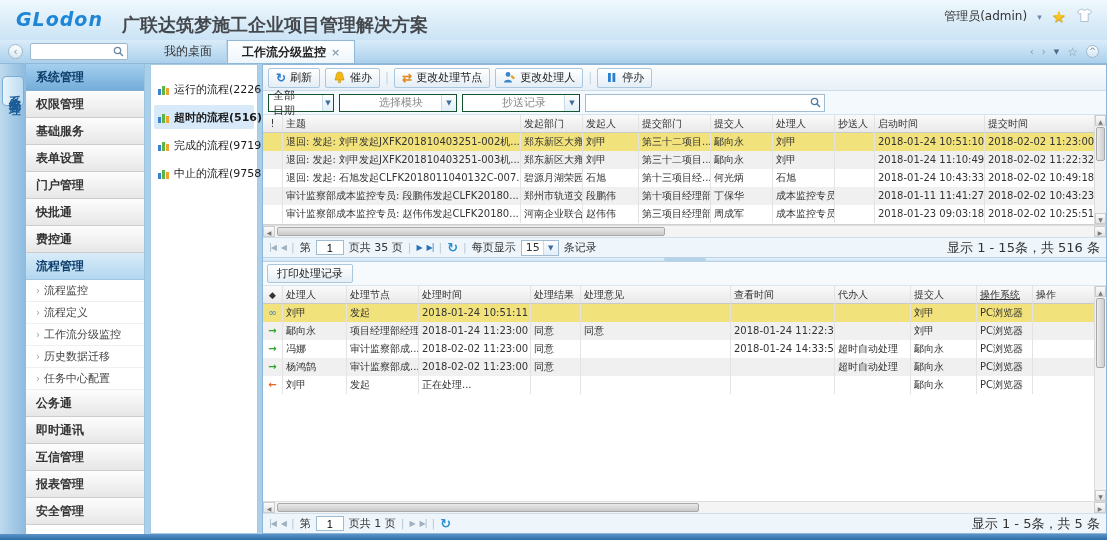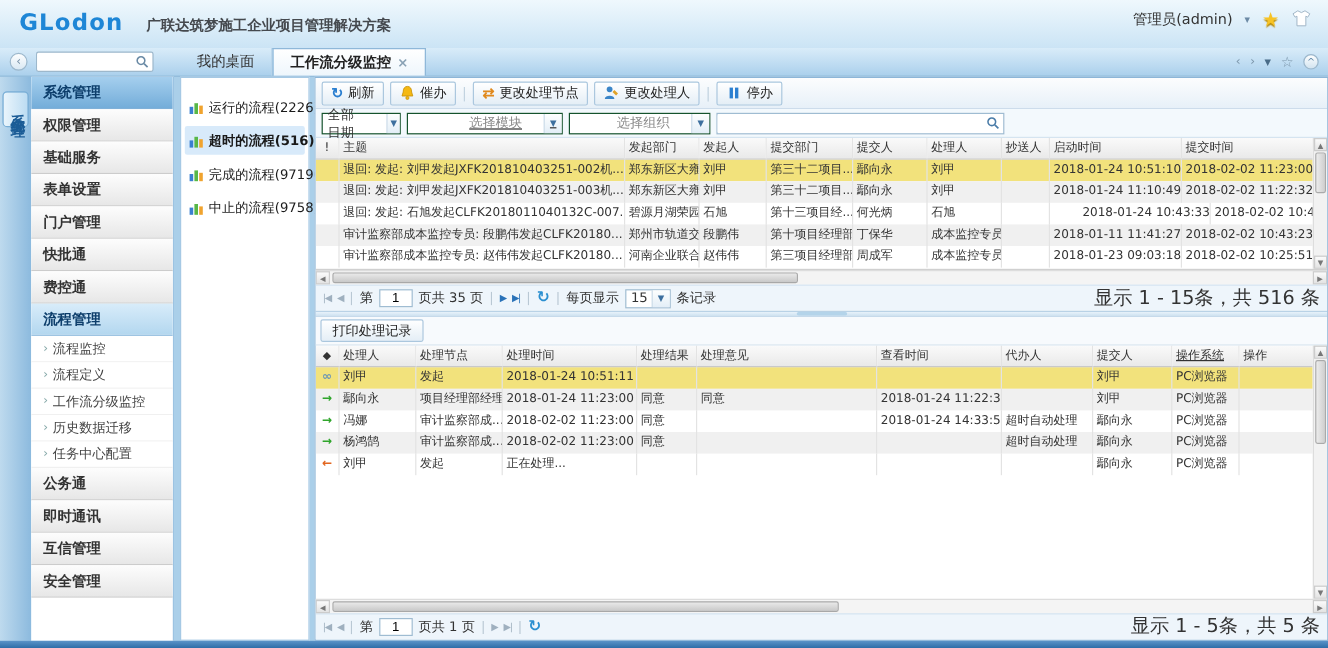--- a/index.html
+++ b/index.html
@@ -3,23 +3,23 @@
 <meta charset="utf-8">
 <style>
   * { margin:0; padding:0; box-sizing:border-box; }
   body { background:#888; font-family:"DejaVu Sans","Liberation Sans",sans-serif; }
   .app { position:relative; width:1107px; height:540px; background:#aacfe9; overflow:hidden;
          font-family:"DejaVu Sans","Liberation Sans",sans-serif; }
 
   
   .header { position:absolute; top:0; left:0; right:0; height:40px;
             background:linear-gradient(#eff8fd,#cbe4f5); }
-  .logo { position:absolute; left:16px; top:8px; font-size:19px; font-weight:bold; 
+  .logo { position:absolute; left:16px; top:8px; font-size:19px; font-weight:bold; font-style:italic;
           color:#1e86d6; letter-spacing:1px; }
-  .app-title { position:absolute; left:122px; top:13px; font-size:12px; font-weight:bold; color:#45494e; }
+  .app-title { position:absolute; left:122px; top:13px; font-size:18px; font-weight:bold; color:#45494e; }
   .header-right { position:absolute; right:14px; top:7px; display:flex; align-items:center; gap:10px;
                   font-size:12px; color:#333; }
   .hr-caret { font-size:9px; color:#6c8aa5; }
   .star-gold { color:#f7c325; font-size:16px; text-shadow:0 1px 1px #b98c0a; }
 
   
   .tabbar { position:absolute; top:40px; left:0; right:0; height:24px;
             background:linear-gradient(#d9ecf9,#abd0ec); border-bottom:1px solid #8fb8d9; }
   .back-circle { position:absolute; left:8px; top:4px; width:15px; height:15px; border-radius:50%;
                  background:linear-gradient(#fdfefe,#d9e8f3); border:1px solid #9db8cc; color:#7a93a8;
@@ -126,21 +126,21 @@
 
   .pager { flex:0 0 20px; display:flex; align-items:center; gap:5px; padding:0 6px; background:#eef5fb;
            border-top:1px solid #cfe0ef; font-size:11px; color:#333; }
   .pbtn { color:#2a72b8; font-size:8px; cursor:pointer; letter-spacing:-1px; }
   .pbtn.dis { color:#9fb0bf; }
   .prefresh { font-size:13px; font-weight:bold; color:#2a8fd0; letter-spacing:0; }
   .psep { color:#b9c8d4; }
   .pinput { width:28px; height:15px; border:1px solid #9fbcd2; font-size:11px; text-align:center; }
   .psel { border:1px solid #9fbcd2; background:#fff; height:16px; display:flex; align-items:center;
           font-size:11px; padding-left:4px; gap:3px; cursor:pointer; }
-  .pstatus { margin-left:auto; font-size:16px; color:#333; }
+  .pstatus { margin-left:auto; font-size:13px; color:#333; }
 
   .splitter { flex:0 0 5px; background:linear-gradient(#e8f2fa,#cfe3f2); border-top:1px solid #b9d2e6;
               border-bottom:1px solid #b9d2e6; position:relative; cursor:row-resize; }
   .shandle { position:absolute; left:50%; transform:translateX(-50%); top:0; bottom:0; width:42px;
              background:#b4d4ea; border-radius:2px; }
 
   .printrow { flex:0 0 24px; display:flex; align-items:center; padding:0 4px; background:#f7fafd;
               border-bottom:1px solid #d8e4ee; }
   .printbtn { border:1px solid #abc7de; background:linear-gradient(#ffffff,#e4eef6); height:19px;
               font-size:11px; color:#222; padding:0 9px; border-radius:2px; cursor:pointer; }
@@ -254,20 +254,23 @@
         <span>任务中心配置</span>
       </div>
       <div class="side-group">
         <span>公务通</span>
       </div>
       <div class="side-group">
         <span>即时通讯</span>
       </div>
       <div class="side-group">
         <span>互信管理</span>
+      </div>
+      <div class="side-group">
+        <span>报表管理</span>
       </div>
       <div class="side-group">
         <span>安全管理</span>
       </div>
     </div>
 
   <div class="process-panel" id="process-panel">
       <div class="proc-item">
         <span style="display: flex;">
           <svg width="13" height="13" viewBox="0 0 13 13">
@@ -351,26 +354,26 @@
           </span>
           <span>停办</span>
         </button>
       </div>
 
     <div class="filterbar">
       <div class="fselect" style="width:66px;">
         <span>全部日期</span>
         <span class="caretbox">▼</span>
       </div>
-      <div class="fselect" style="width:130px;text-decoration:underline;">
+      <div class="fselect" style="width:118px;">
         <span class="ph">选择模块</span>
         <span class="caretbox">▼</span>
       </div>
       <div class="fselect" style="width:118px;">
-        <span class="ph">选择组织</span>
+        <span class="ph">抄送记录</span>
         <span class="caretbox">▼</span>
       </div>
       <div class="fsearch">
         <input value="" style="">
         <span style="padding:0 3px;display:flex;">
           <svg width="11" height="11" viewBox="0 0 11 11">
               <circle cx="4.5" cy="4.5" r="3.2" fill="none" stroke="#4a7ca8" stroke-width="1.3"></circle>
               <line x1="7" y1="7" x2="10" y2="10" stroke="#4a7ca8" stroke-width="1.4"></line>
             </svg>
         </span>
@@ -417,21 +420,21 @@
           </div>
           <div class="g-row">
             <div class="g-cell icon" style="flex: 0 0 20px;"></div>
             <div class="g-cell" style="flex: 0 0 238px;">退回: 发起: 石旭发起CLFK2018011040132C-007...</div>
             <div class="g-cell" style="flex: 0 0 62px;">碧源月湖荣园...</div>
             <div class="g-cell" style="flex: 0 0 56px;">石旭</div>
             <div class="g-cell" style="flex: 0 0 72px;">第十三项目经...</div>
             <div class="g-cell" style="flex: 0 0 62px;">何光炳</div>
             <div class="g-cell" style="flex: 0 0 62px;">石旭</div>
             <div class="g-cell" style="flex: 0 0 40px;"></div>
-            <div class="g-cell" style="flex: 0 0 110px; margin-left: 24px;">2018-01-24 10:43:33</div>
+            <div class="g-cell" style="flex: 0 0 110px;">2018-01-24 10:43:33</div>
             <div class="g-cell last">2018-02-02 10:49:18</div>
           </div>
           <div class="g-row r-alt">
             <div class="g-cell icon" style="flex: 0 0 20px;"></div>
             <div class="g-cell" style="flex: 0 0 238px;">审计监察部成本监控专员: 段鹏伟发起CLFK20180...</div>
             <div class="g-cell" style="flex: 0 0 62px;">郑州市轨道交...</div>
             <div class="g-cell" style="flex: 0 0 56px;">段鹏伟</div>
             <div class="g-cell" style="flex: 0 0 72px;">第十项目经理部</div>
             <div class="g-cell" style="flex: 0 0 62px;">丁保华</div>
             <div class="g-cell" style="flex: 0 0 62px;">成本监控专员</div>

